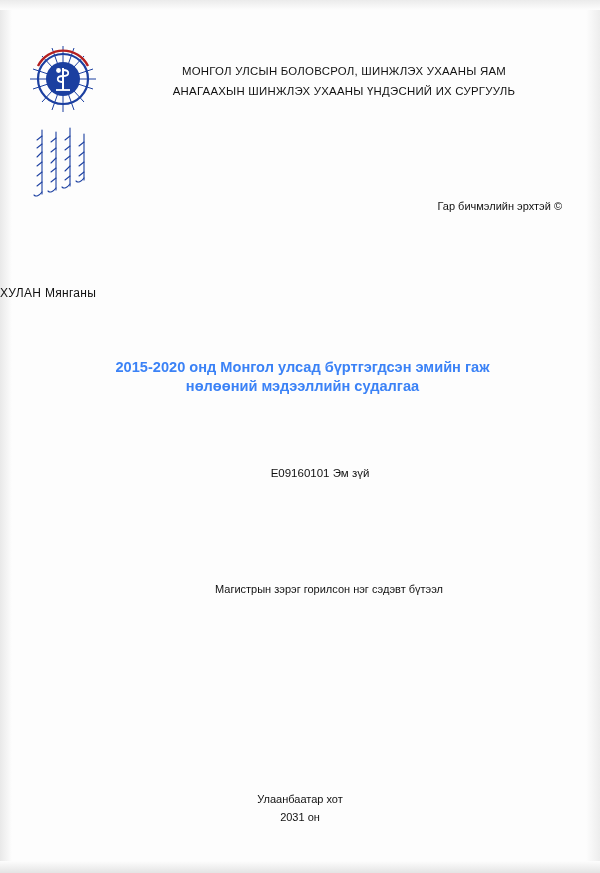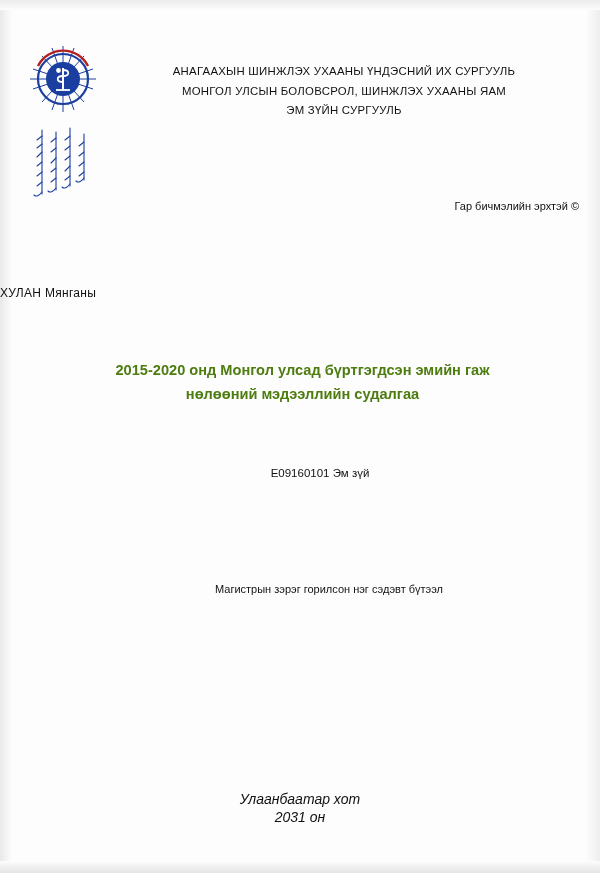--- a/index.html
+++ b/index.html
@@ -91,27 +91,26 @@
     font-size: 11.4px;
     letter-spacing: 0.25px;
     line-height: 19.5px;
     color: #111;
     white-space: nowrap;
   }
 
   
   .copyright {
     position: absolute;
-    left: 8px;
+    left: 0;
     top: 200px;
     width: 562px;
     text-align: right;
     font-size: 11px;
     color: #111;
-    padding-left: 9px;
   }
 
   
   .author {
     position: absolute;
     left: 0;
     top: 286px;
     width: 600px;
     font-size: 12px;
     letter-spacing: 0.3px;
@@ -120,22 +119,22 @@
 
   
   .title {
     position: absolute;
     left: 80px;
     top: 358px;
     width: 445px;
     text-align: center;
     font-size: 14.6px;
     font-weight: bold;
-    line-height: 24px;
-    color: #4d7c0f;
+    line-height: 19px;
+    color: #3b82f6;
   }
 
   
   .program {
     position: absolute;
     left: 0;
     top: 467px;
     width: 600px;
     text-align: center;
     font-size: 11.5px;
@@ -157,24 +156,23 @@
 
   
   .footer {
     position: absolute;
     left: 0;
     top: 790px;
     width: 600px;
     text-align: center;
   }
   .footer-line {
-    font-size: 14px;
+    font-size: 11px;
     line-height: 18px;
     color: #111;
-    font-style: italic;
   }
 </style>
 </head>
 <body>
 
 <div class="page">
 
   <div class="scan-edge-left"></div>
   <div class="scan-edge-right"></div>
   <div class="scan-edge-top"></div>
@@ -250,23 +248,22 @@
         <path d="M54 18 l-5 4"></path>
         <path d="M54 28 l-5 4"></path>
         <path d="M54 38 l-5 4"></path>
         <path d="M54 48 l-5 4"></path>
         <path d="M54 54 c-3 4 -6 5 -8 3"></path>
       </g>
     </svg>
   </div>
 
   <div class="header-block">
+    <div class="header-line">МОНГОЛ УЛСЫН БОЛОВСРОЛ, ШИНЖЛЭХ УХААНЫ ЯАМ</div>
     <div class="header-line">АНАГААХЫН ШИНЖЛЭХ УХААНЫ ҮНДЭСНИЙ ИХ СУРГУУЛЬ</div>
-    <div class="header-line">МОНГОЛ УЛСЫН БОЛОВСРОЛ, ШИНЖЛЭХ УХААНЫ ЯАМ</div>
-    <div class="header-line">ЭМ ЗҮЙН СУРГУУЛЬ</div>
   </div>
 
   <div class="copyright">Гар бичмэлийн эрхтэй ©</div>
 
   <div class="author">ХУЛАН Мянганы</div>
 
   <div class="title">2015-2020 онд Монгол улсад бүртгэгдсэн эмийн гаж нөлөөний мэдээллийн судалгаа</div>
 
   <div class="program">E09160101 Эм зүй</div>
 

